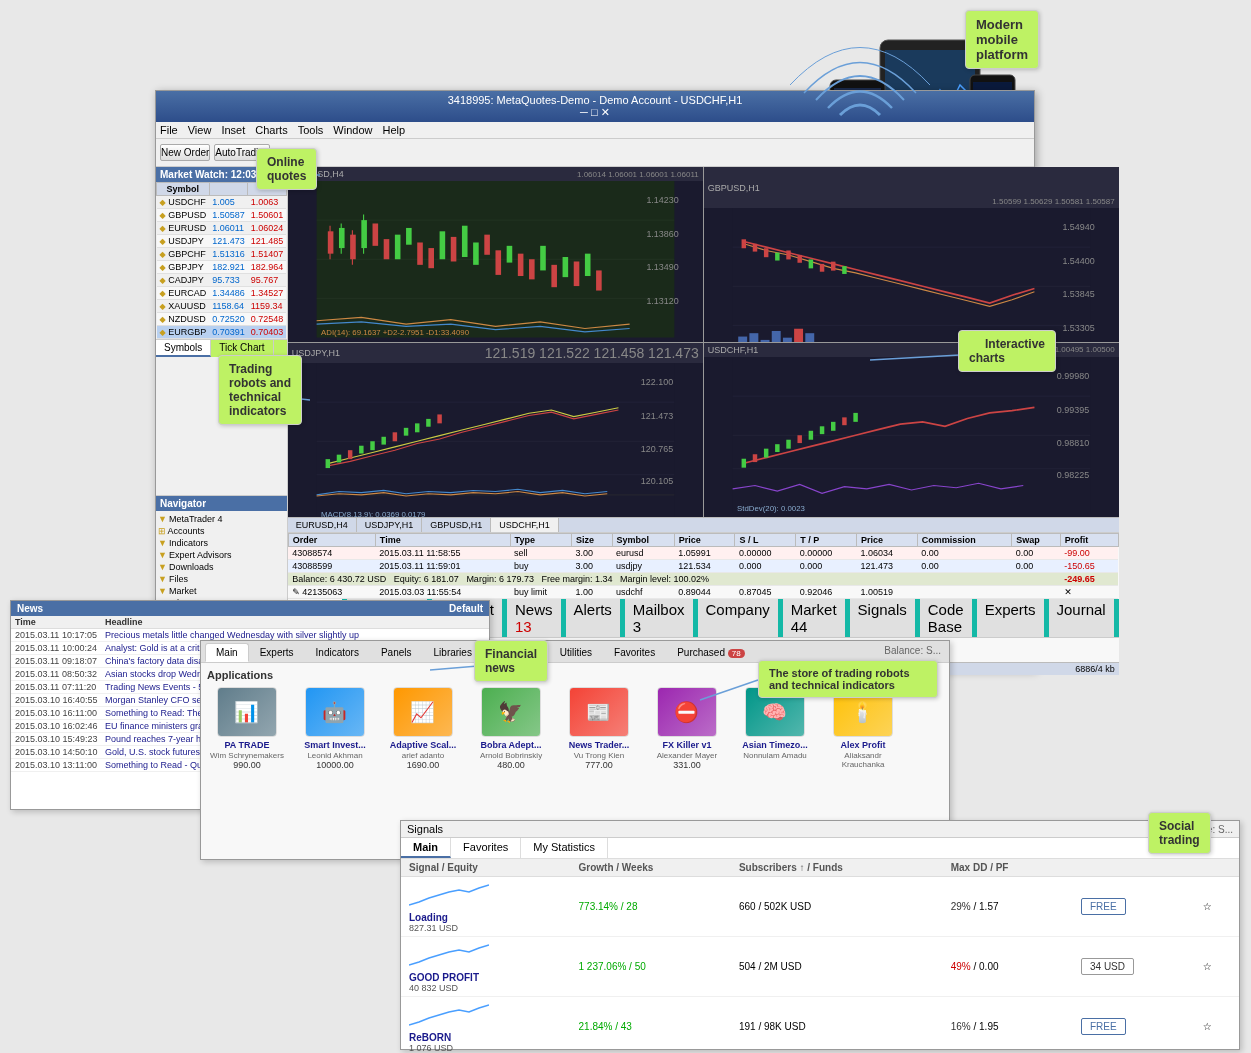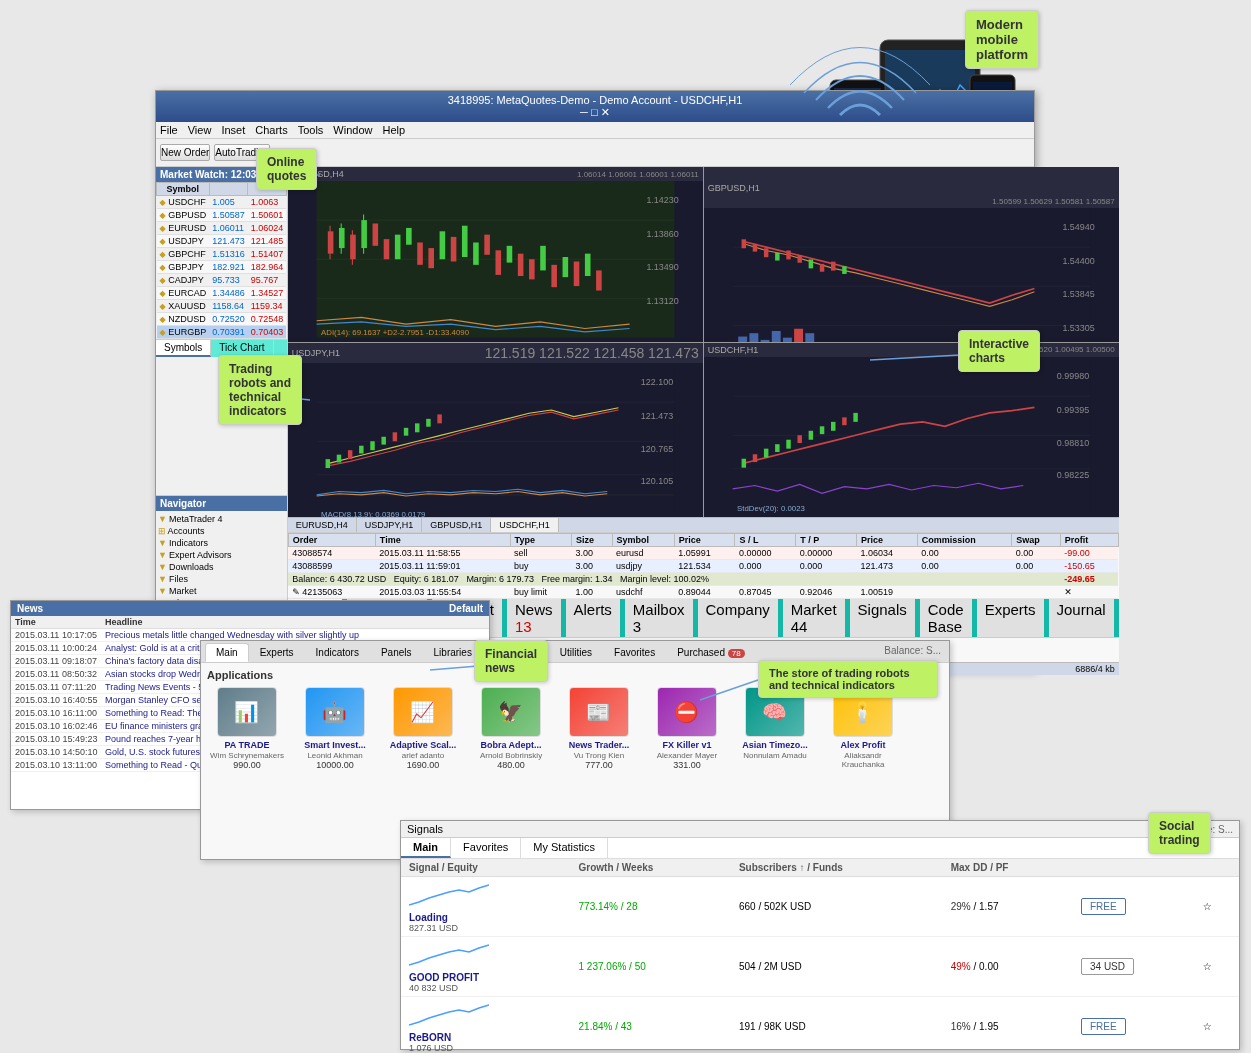--- a/index.html
+++ b/index.html
@@ -109,21 +109,21 @@
     }
     .market-table tr:nth-child(even) { background: #f8f8f8; }
     .market-table tr.selected { background: #b8d0f0; }
     .symbol-icon { color: #c8a020; font-size: 8px; }
     .price-up { color: #0066cc; }
     .price-down { color: #cc0000; }
 
     .panel-tabs {
       display: flex;
       border-top: 1px solid #ccc;
-      background: #5eead4;
+      background: #bef264;
     }
     .panel-tab {
       padding: 2px 8px;
       font-size: 10px;
       cursor: pointer;
       border-right: 1px solid #ccc;
     }
     .panel-tab.active { background: white; border-bottom: 2px solid #4a6fa5; }
 
     
@@ -1222,21 +1222,21 @@
 </div>
 
 <div class="callout callout-trading-robots">
   <span style="white-space:pre-line;">Trading
 robots and
 technical
 indicators</span>
 </div>
 
 <div class="callout callout-interactive-charts">
-  <span style="white-space:pre-line;">Interactive
+  <span style="white-space:pre-line;margin-left:16px;">Interactive
 charts</span>
 </div>
 
 <div class="callout callout-financial-news">
   <span style="white-space:pre-line;">Financial
 news</span>
 </div>
 
 <div class="callout callout-store">
   <span style="white-space:pre-line;">The store of trading robots

